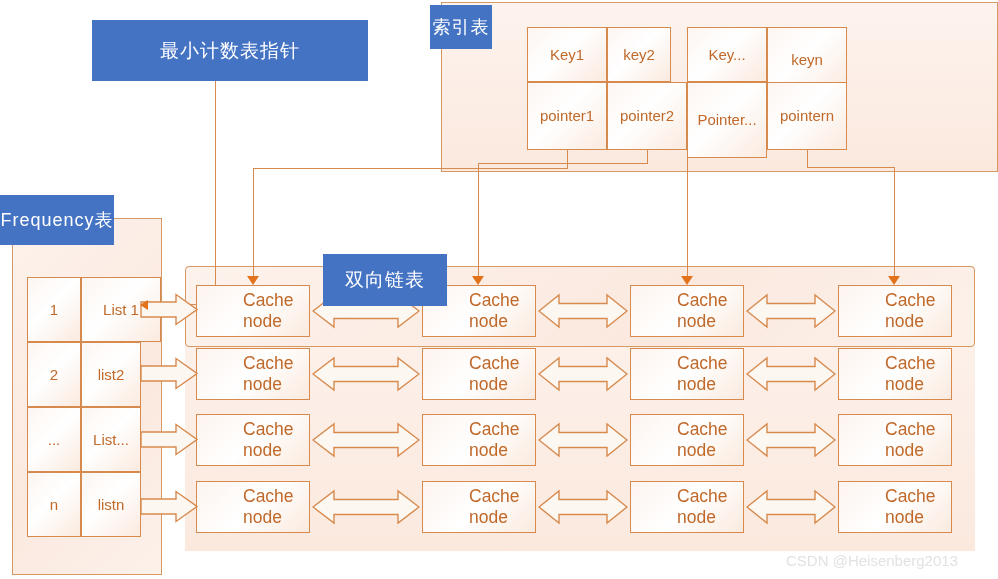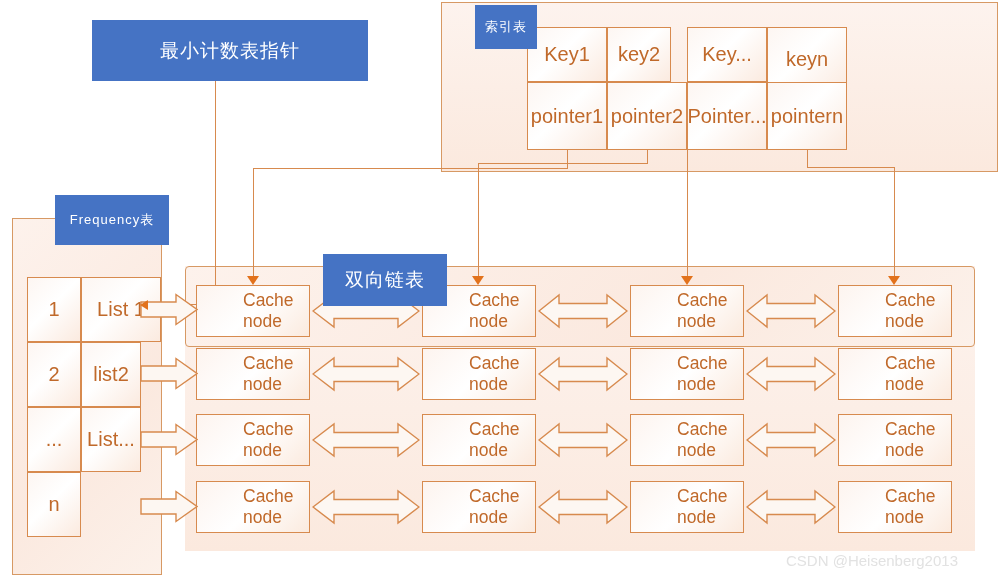--- a/index.html
+++ b/index.html
@@ -19,41 +19,41 @@
 
   
   .bluebox{
     background:#4573c4;
     color:#ffffff;
     display:flex;align-items:center;justify-content:center;
     font-size:19px;
     letter-spacing:1px;
     z-index:40;
   }
-  .bluebox.small{font-size:13px;margin-left:45px;}
+  .bluebox.small{font-size:18px;}
 
   
   .panel{
     border:1.2px solid #d79964;
     background:linear-gradient(135deg,#fdf2ec 0%,#fbe9df 60%,#fcf1ea 100%);
     z-index:5;
   }
   .panel.plain{
     background:linear-gradient(180deg,#fdf3ee 0%,#fbe9de 100%);
   }
   .panel.rounded{border-radius:4px;}
 
   
   .cell{
     border:1.1px solid #d78a4e;
     background:linear-gradient(135deg,#fdf6f2 0%,#ffffff 45%,#fbeadf 100%);
     color:#c0692a;
     display:flex;align-items:center;justify-content:center;
     text-align:center;
-    font-size:20px;
+    font-size:15px;
     line-height:1.15;
     z-index:20;
   }
   .cell.twoline{flex-direction:row;}
 
   
   .node{
     border:1.2px solid #d78a4e;
     background:linear-gradient(135deg,#fdf4ef 0%,#ffffff 50%,#fbeade 100%);
     color:#c0692a;
@@ -107,21 +107,21 @@
   <div class="abs cell" style="left:767px;top:27px;width:80px;height:65px;">keyn</div>
 
   <div class="abs cell twoline" style="left:527px;top:82px;width:80px;height:68px;">
     <span>pointer</span>
     <span>1</span>
   </div>
   <div class="abs cell twoline" style="left:607px;top:82px;width:80px;height:68px;">
     <span>pointer</span>
     <span>2</span>
   </div>
-  <div class="abs cell twoline" style="left:687px;top:82px;width:80px;height:68px;">
+  <div class="abs cell twoline" style="left:687px;top:82px;width:80px;height:76px;">
     <span>Pointer.</span>
     <span>..</span>
   </div>
   <div class="abs cell twoline" style="left:767px;top:82px;width:80px;height:68px;">
     <span>pointer</span>
     <span>n</span>
   </div>
 
   <div class="abs bluebox small" style="left:430px;top:5px;width:62px;height:44px;">索引表</div>
 
@@ -136,22 +136,23 @@
   <div class="abs cell" style="left:27px;top:277px;width:54px;height:65px;">1</div>
   <div class="abs cell" style="left:81px;top:277px;width:80px;height:65px;">List 1</div>
 
   <div class="abs cell" style="left:27px;top:342px;width:54px;height:65px;">2</div>
   <div class="abs cell" style="left:81px;top:342px;width:60px;height:65px;">list2</div>
 
   <div class="abs cell" style="left:27px;top:407px;width:54px;height:65px;">...</div>
   <div class="abs cell" style="left:81px;top:407px;width:60px;height:65px;">List...</div>
 
   <div class="abs cell" style="left:27px;top:472px;width:54px;height:65px;">n</div>
-
-  <div class="abs bluebox small" style="left:10px;top:195px;width:114px;height:50px;">Frequency表</div>
+  <div class="abs cell" style="left:81px;top:472px;width:60px;height:65px;">listn</div>
+
+  <div class="abs bluebox small" style="left:0;top:195px;width:114px;height:50px;">Frequency表</div>
 
   <div class="abs panel plain" style="left:185px;top:266px;width:790px;height:285px;border:none;"></div>
 
   <div class="abs panel rounded" style="left:185px;top:266px;width:790px;height:81px;"></div>
 
   <div class="abs node" style="left:196px;top:285px;width:114px;height:52px;">Cache node</div>
   <div class="abs node" style="left:422px;top:285px;width:114px;height:52px;">Cache node</div>
   <div class="abs node" style="left:630px;top:285px;width:114px;height:52px;">Cache node</div>
   <div class="abs node" style="left:838px;top:285px;width:114px;height:52px;">Cache node</div>
 

